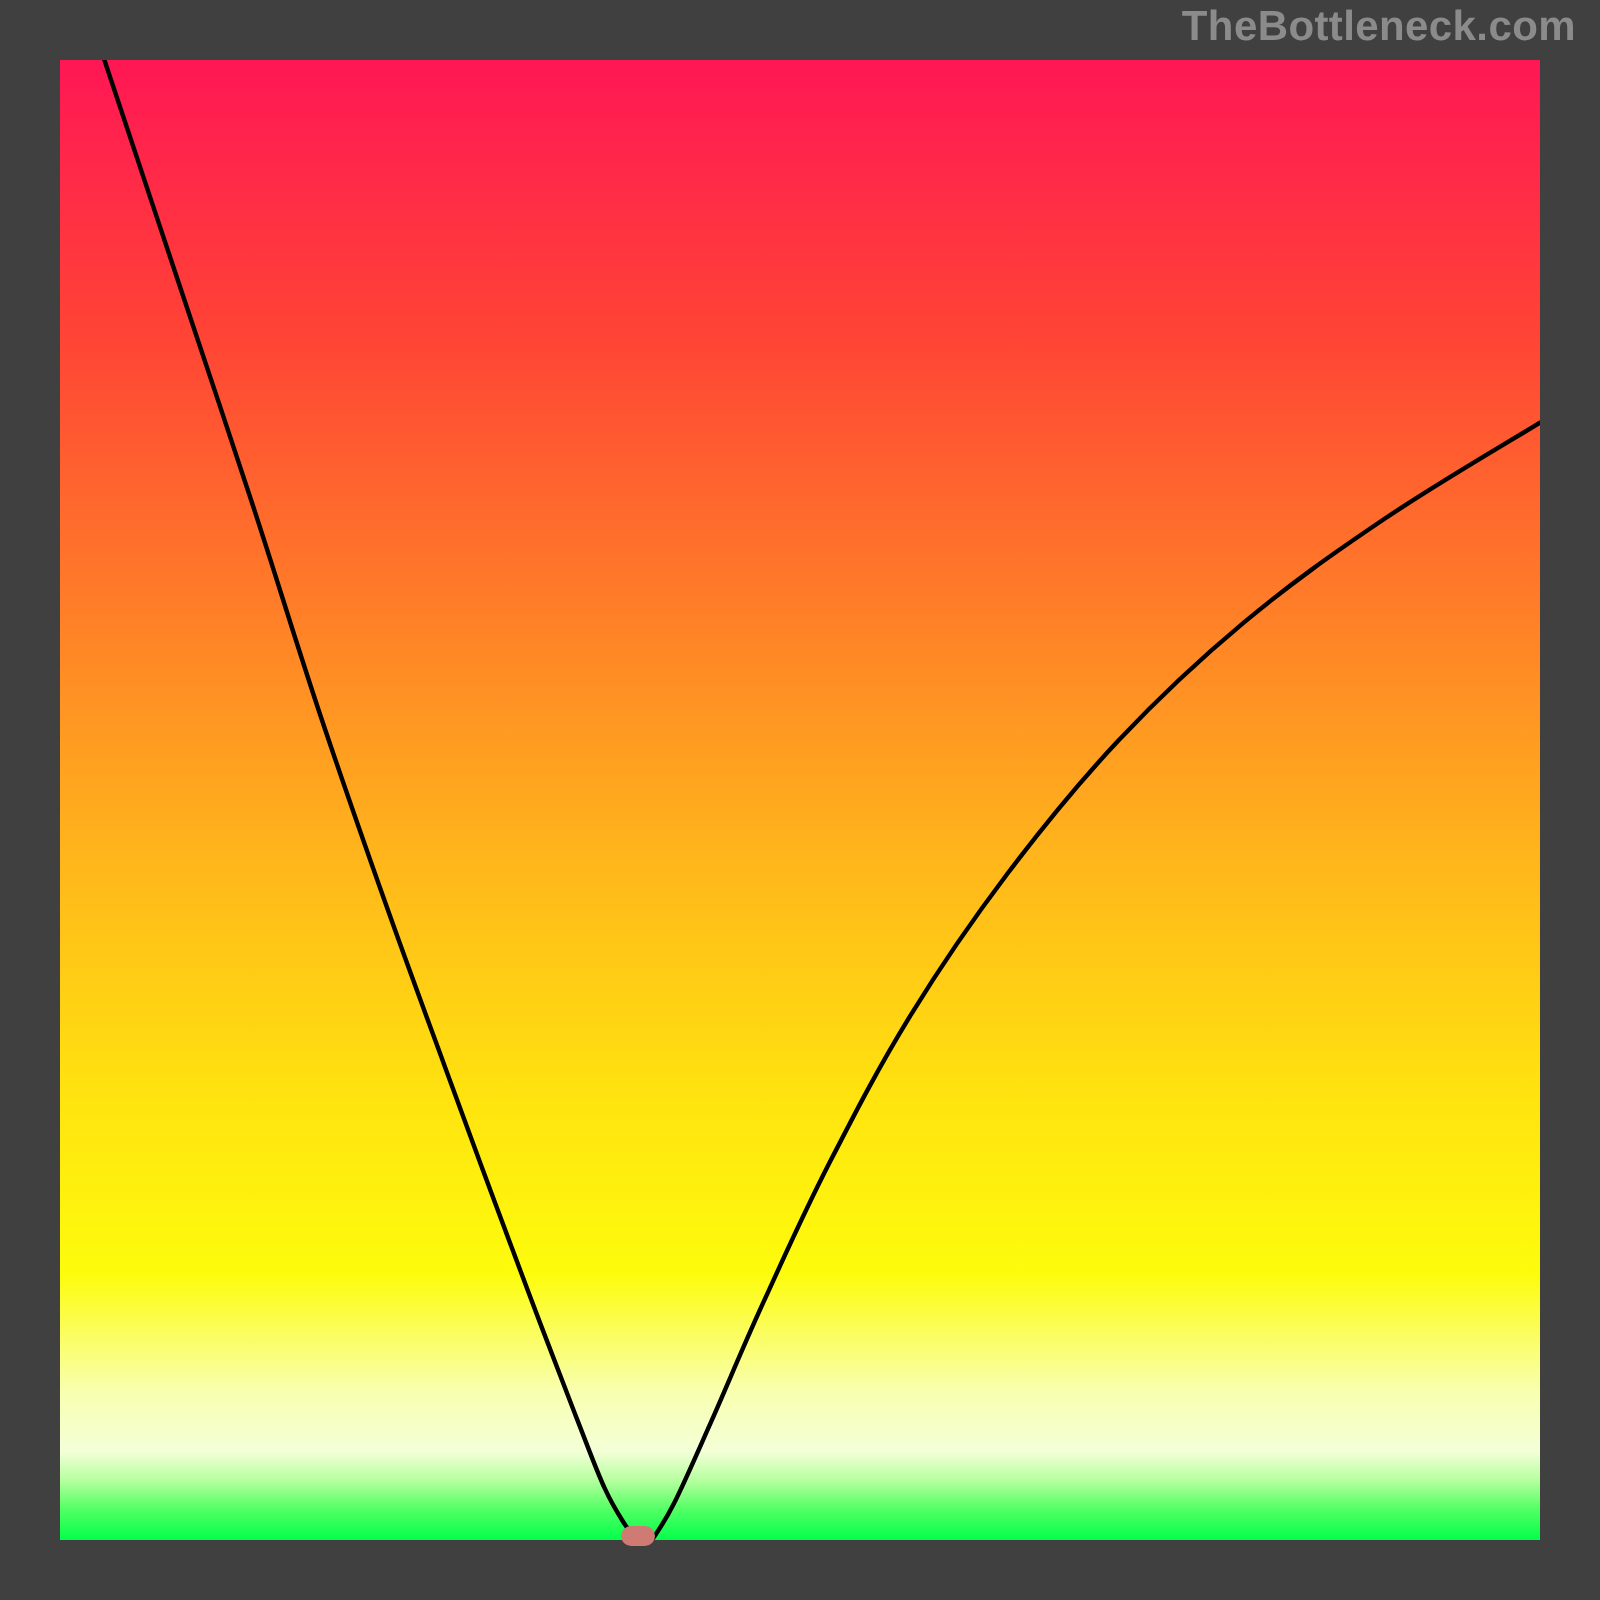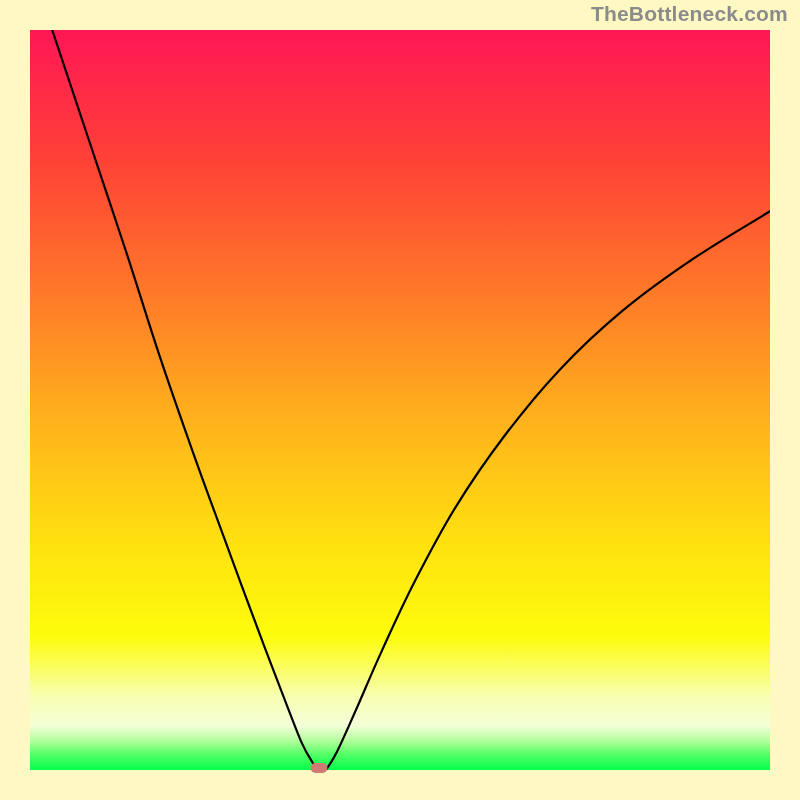--- a/index.html
+++ b/index.html
@@ -1,20 +1,20 @@
 <!DOCTYPE html>
 <html><head>
 <meta charset="utf-8">
 <style>
   * { margin: 0; padding: 0; box-sizing: border-box; }
   html, body { width: 800px; height: 800px; overflow: hidden; }
   .frame {
     width: 800px;
     height: 800px;
-    background: #fef9c3;
+    background: #404040;
     position: relative;
   }
   .plot-area {
     position: absolute;
     left: 30px;
     top: 30px;
     width: 740px;
     height: 740px;
     background: linear-gradient(
       to bottom,

